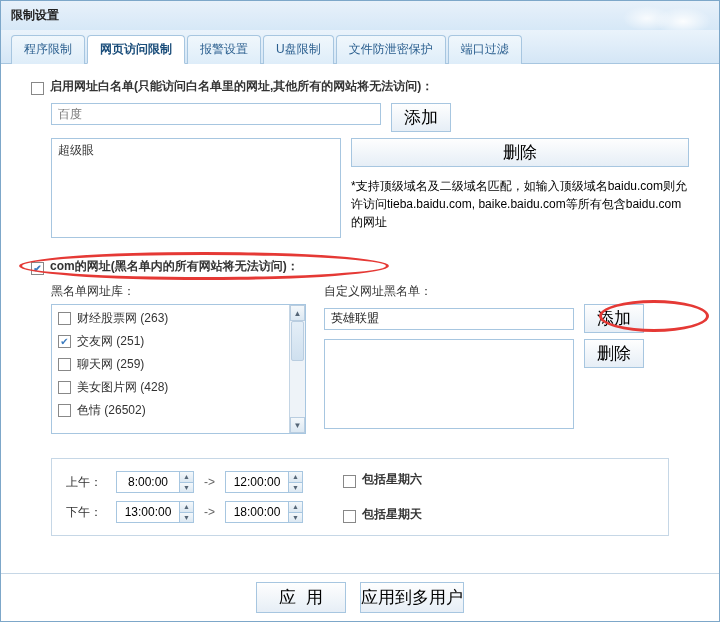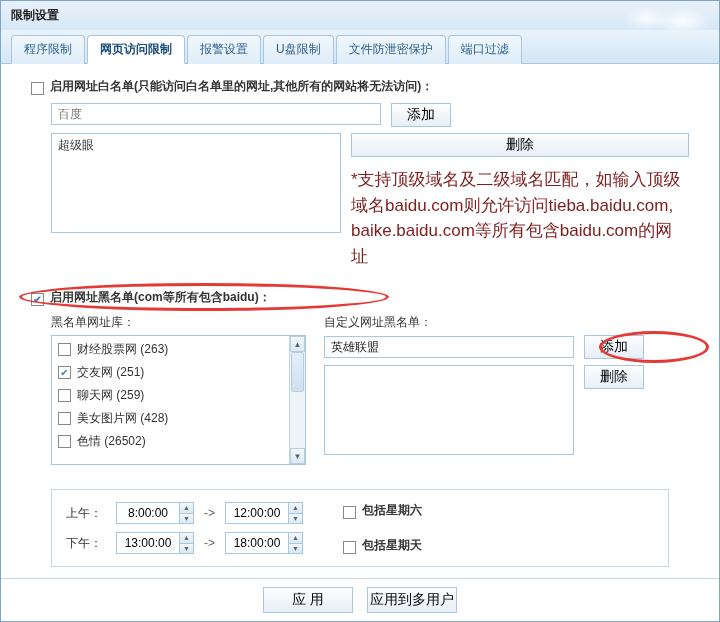--- a/index.html
+++ b/index.html
@@ -94,37 +94,37 @@
       color: #777;
       font-family: inherit;
     }
     .btn {
       border: 1px solid #a7c6e0;
       background: linear-gradient(#fefefe, #e6eef6);
       padding: 2px 0;
       min-width: 60px;
       text-align: center;
       cursor: pointer;
-      font-size: 14px;
-      font-family: Liberation Serif, serif;
+      font-size: 17px;
+      font-family: Liberation Mono, monospace;
     }
     .listbox {
       border: 1px solid #a7c6e0;
       background: #fff;
       overflow: auto;
     }
     .listitem {
       padding: 3px 6px;
       display: flex;
       align-items: center;
       gap: 6px;
     }
     .note {
-      color: #7f1d1d;
-      font-size: 17px;
+      color: #000000;
+      font-size: 12px;
       line-height: 1.5;
     }
     .section-whitelist-input {
       display: flex;
       gap: 10px;
       margin-left: 20px;
       margin-bottom: 6px;
     }
     .section-whitelist-list {
       display: flex;
@@ -305,21 +305,21 @@
         <div class="note">*支持顶级域名及二级域名匹配，如输入顶级域名baidu.com则允许访问tieba.baidu.com, baike.baidu.com等所有包含baidu.com的网址</div>
       </div>
     </div>
 
     <div class="section-blacklist">
       <div class="ellipse ellipse-1"></div>
       <div class="ellipse ellipse-2"></div>
 
       <div class="checkbox-row">
         <span class="checkstate checked"></span>
-        <span>启用网址黑名单(com等所有包含baidu)：</span>
+        <span>com的网址(黑名单内的所有网站将无法访问)：</span>
       </div>
 
       <div class="columns">
         <div class="col-left">
           <div class="label-heading">黑名单网址库：</div>
           <div class="blacklist-lib">
             <div class="blacklist-scroll">
               <div class="listitem">
                   <span class="checkstate"></span>
                   <span>财经股票网 (263)</span>

